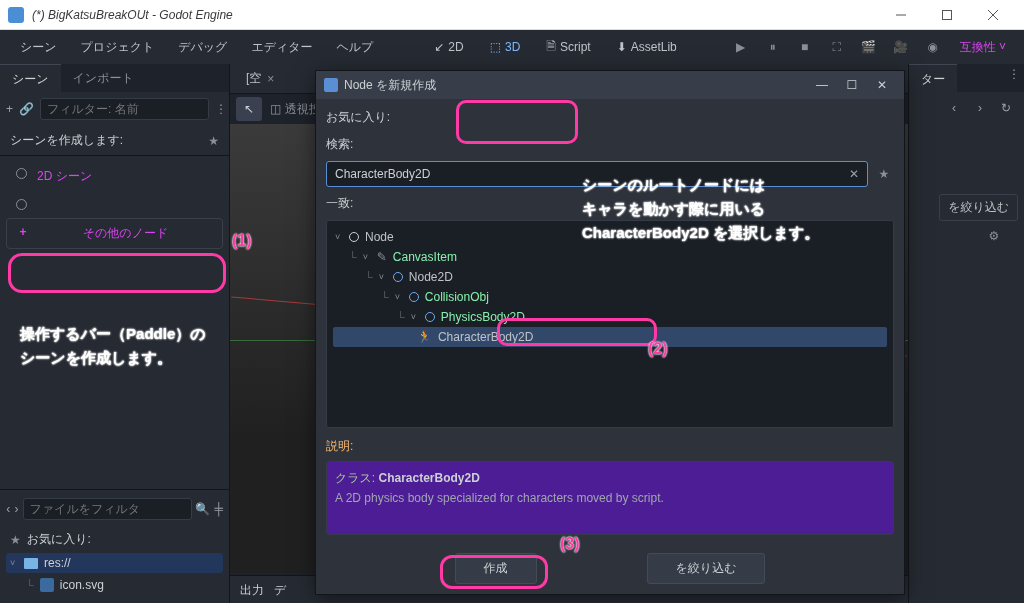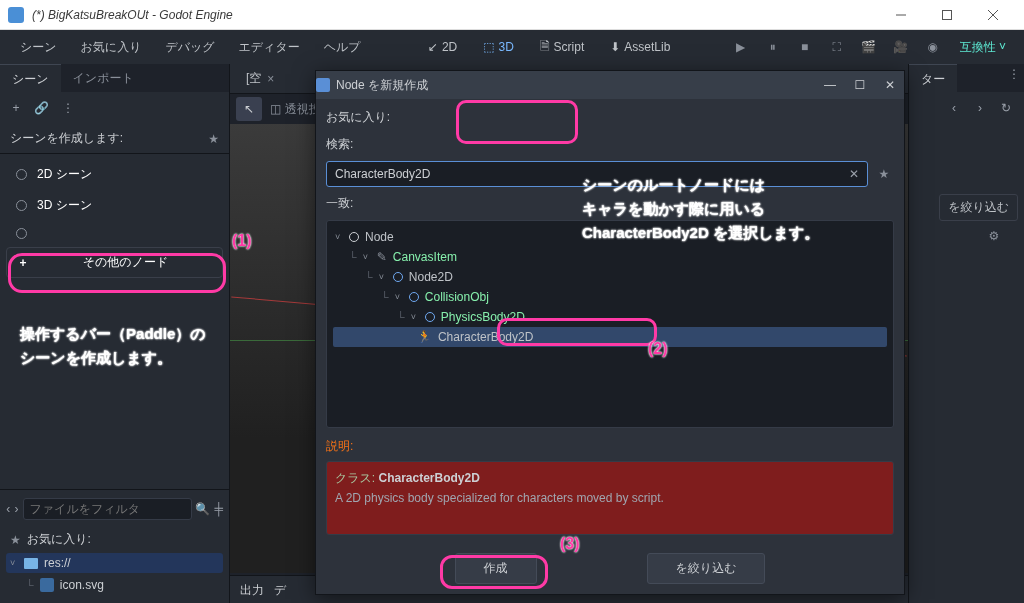--- a/index.html
+++ b/index.html
@@ -15,36 +15,36 @@
 
 
 .menubar { height: 34px; background: #262b33; display: flex; align-items: center; padding: 0 10px; gap: 4px; }
 .menu-left { display: flex; gap: 4px; }
 .menu-item { padding: 6px 10px; color: #bfc3c8; cursor: pointer; }
 .menu-center { flex: 1; display: flex; justify-content: center; gap: 6px; align-items: center; }
 .workspace-btn { padding: 5px 10px; color: #bfc3c8; display: flex; align-items: center; gap: 4px; border-radius: 4px; }
 .workspace-btn.active { color: #7ab9ff; }
 .menu-right { display: flex; gap: 6px; align-items: center; }
 .tool-btn { width: 26px; height: 26px; display: flex; align-items: center; justify-content: center; color: #8a909a; border-radius: 3px; }
-.compat { padding: 4px 8px; color: #5eead4; }
+.compat { padding: 4px 8px; color: #d946ef; }
 
 
 .main { display: flex; height: calc(603px - 30px - 34px - 0px); }
 .left-panel { width: 230px; background: #262b33; border-right: 1px solid #12151a; display: flex; flex-direction: column; }
 .tabs { display: flex; background: #1e222a; height: 28px; }
 .tab { padding: 6px 12px; color: #8a909a; }
 .tab.active { background: #262b33; color: #cdd0d4; border-top: 1px solid #3f4652; }
 .panel-toolbar { display: flex; gap: 6px; padding: 6px; align-items: center; }
 .tb-btn { width: 20px; height: 20px; display: flex; align-items: center; justify-content: center; color: #9aa0aa; }
 .filter-input { flex: 1; background: #1a1e25; border: 1px solid #353b47; padding: 3px 6px; color: #8a909a; border-radius: 3px; }
 
 .root-gen { padding: 6px 10px; display: flex; justify-content: space-between; align-items: center; border-bottom: 1px solid #12151a;}
 .root-gen .star { color: #8a909a; }
 .scene-opts { padding: 4px 6px; }
-.scene-opt { display: flex; align-items: center; gap: 10px; padding: 6px 10px; color: #ffffff; margin: 2px 0; }
+.scene-opt { display: flex; gap: 10px; padding: 6px 10px; color: #d946ef; margin: 2px 0; }
 .scene-opt .circle { width: 11px; height: 11px; border: 1px solid #8a909a; border-radius: 50%; }
 .scene-opt.other { border: 1px solid #3a3f4a; border-radius: 4px; justify-content: flex-start; background: #262b33; }
 .scene-opt.other .plus { font-weight: bold; width: 12px; text-align: center; }
 
 .file-system { border-top: 1px solid #12151a; padding: 4px 0; }
 .fs-toolbar { display: flex; gap: 4px; padding: 4px 6px; align-items: center; }
 .fs-tree { padding: 4px 6px; }
 .fs-item { display: flex; align-items: center; gap: 6px; padding: 3px 4px; margin-left: 0; }
 .fs-item .chev { font-size: 9px; color: #8a909a; width: 8px; }
 .fs-item .star-icon { color: #8a909a; }
@@ -67,21 +67,21 @@
 .bottom-tabs { position: absolute; bottom: 0; left: 0; right: 0; height: 28px; display: flex; gap: 10px; padding: 6px 10px; background: #262b33; border-top: 1px solid #12151a; }
 
 
 .right-panel { width: 116px; background: #262b33; border-left: 1px solid #12151a; position: relative; }
 .right-panel .tabs { display: flex; }
 .right-panel .inner-toolbar { display: flex; gap: 6px; justify-content: flex-end; padding: 6px 8px;}
 .right-panel .load-btn { position: absolute; top: 130px; right: 6px; padding: 4px 8px; border: 1px solid #3a3f4a; border-radius: 3px; color: #bfc3c8; font-size: 11px; }
 
 
 .dialog { position: absolute; top: 70px; left: 315px; width: 590px; height: 525px; background: #2d323b; border: 1px solid #12151a; box-shadow: 0 4px 20px rgba(0,0,0,0.5); display: flex; flex-direction: column; }
-.dialog .d-titlebar { height: 28px; background: #373e49; display: flex; align-items: center; padding: 0 0; gap: 6px; }
+.dialog .d-titlebar { height: 28px; background: #373e49; display: flex; align-items: center; padding: 0 8px; gap: 6px; }
 .dialog .d-titlebar .icon { width: 14px; height: 14px; background: #5a8fd6; border-radius: 2px; }
 .dialog .d-titlebar .title { flex: 1; color: #cdd0d4; }
 .dialog .d-titlebar .wctrl { display: flex; gap: 2px; }
 .dialog .d-titlebar .wbtn { width: 28px; height: 22px; display: flex; align-items: center; justify-content: center; color: #cdd0d4; }
 .dialog-body { flex: 1; display: flex; flex-direction: column; padding: 8px 10px; gap: 6px; }
 .row-label { color: #cdd0d4; margin: 2px 0; }
 .search-row { display: flex; gap: 6px; align-items: center; }
 .search-input { flex: 1; background: #1a1e25; border: 1px solid #5a8fd6; padding: 5px 8px; color: #cdd0d4; border-radius: 3px; display: flex; align-items: center; justify-content: space-between; }
 .search-input .clear-x { color: #9aa0aa; cursor: pointer; }
 .star-btn { color: #8a909a; width: 20px; text-align: center; }
@@ -89,22 +89,22 @@
 .tree-item { display: flex; align-items: center; gap: 6px; padding: 3px 2px; color: #bfc3c8; }
 .tree-item.selected { background: #32486b; border-radius: 2px; }
 .tree-indent { display: inline-block; }
 .tree-branch { color: #5a606a; font-size: 11px; }
 .tree-item .chev { font-size: 9px; color: #8a909a; width: 8px; }
 .node-icon-white { width: 10px; height: 10px; border: 1.5px solid #cdd0d4; border-radius: 50%; }
 .node-icon-blue { width: 10px; height: 10px; border: 1.5px solid #6fa8f0; border-radius: 50%; }
 .canvas-icon { color: #8a909a; }
 .dimmed { color: #86efac; }
 .char-icon { color: #8aa8e0; }
-.desc-label { color: #f97316; margin-top: 4px; }
-.desc-box { background: #7f1d1d; border: 1px solid #353b47; border-radius: 3px; padding: 8px; height: 74px; }
+.desc-label { color: #fdba74; margin-top: 4px; }
+.desc-box { background: #4c1d95; border: 1px solid #353b47; border-radius: 3px; padding: 8px; height: 74px; }
 .desc-box .classline { color: #a8c8a0; }
 .desc-box .classline b { color: #cdd0d4; }
 .desc-box .desc-text { color: #a0a6b0; margin-top: 4px; }
 .dialog-buttons { display: flex; justify-content: center; gap: 110px; padding: 10px; }
 .dlg-btn { padding: 6px 28px; background: #363c47; border: 1px solid #444b58; border-radius: 3px; color: #cdd0d4; cursor: pointer; }
 
 
 .annotation { position: absolute; color: #ff3aa6; font-weight: bold; font-size: 16px; text-shadow: 0 0 2px #fff, 0 0 2px #fff; pointer-events: none; }
 .marker { border: 3px solid #ff3aa6; border-radius: 14px; position: absolute; pointer-events: none; }
 .marker1 { top: 253px; left: 8px; width: 218px; height: 40px; }
@@ -139,21 +139,21 @@
           <line x1="0" y1="0" x2="10" y2="10" stroke="currentColor"></line>
           <line x1="10" y1="0" x2="0" y2="10" stroke="currentColor"></line>
         </svg>
       </div>
   </div>
 </div>
 
 <div class="menubar">
   <div class="menu-left">
     <div class="menu-item">シーン</div>
-    <div class="menu-item">お気に入り</div>
+    <div class="menu-item">プロジェクト</div>
     <div class="menu-item">デバッグ</div>
     <div class="menu-item">エディター</div>
     <div class="menu-item">ヘルプ</div>
   </div>
   <div class="menu-center">
     <div class="workspace-btn">
         <span>↙</span> 
         <span>2D</span>
       </div>
     <div class="workspace-btn active">
@@ -184,34 +184,31 @@
 <div class="main">
 
   <div class="left-panel">
     <div class="tabs">
       <div class="tab active">シーン</div>
       <div class="tab">インポート</div>
     </div>
     <div class="panel-toolbar">
       <div class="tb-btn">+</div>
       <div class="tb-btn">🔗</div>
+      <input class="filter-input" placeholder="フィルター: 名前" style="">
       <div class="tb-btn">⋮</div>
     </div>
     <div class="root-gen">
       <span>シーンを作成します:</span>
       <span class="star">★</span>
     </div>
     <div class="scene-opts">
       <div class="scene-opt">
           <span class="circle"></span>
           <span>2D シーン</span>
-        </div>
-      <div class="scene-opt">
-          <span class="circle"></span>
-          <span>3D シーン</span>
         </div>
       <div class="scene-opt">
           <span class="circle"></span>
         </div>
       <div class="scene-opt other">
           <span class="plus">+</span>
           <span style="flex:1;text-align:center">その他のノード</span>
         </div>
     </div>
     <div style="flex:1"></div>

